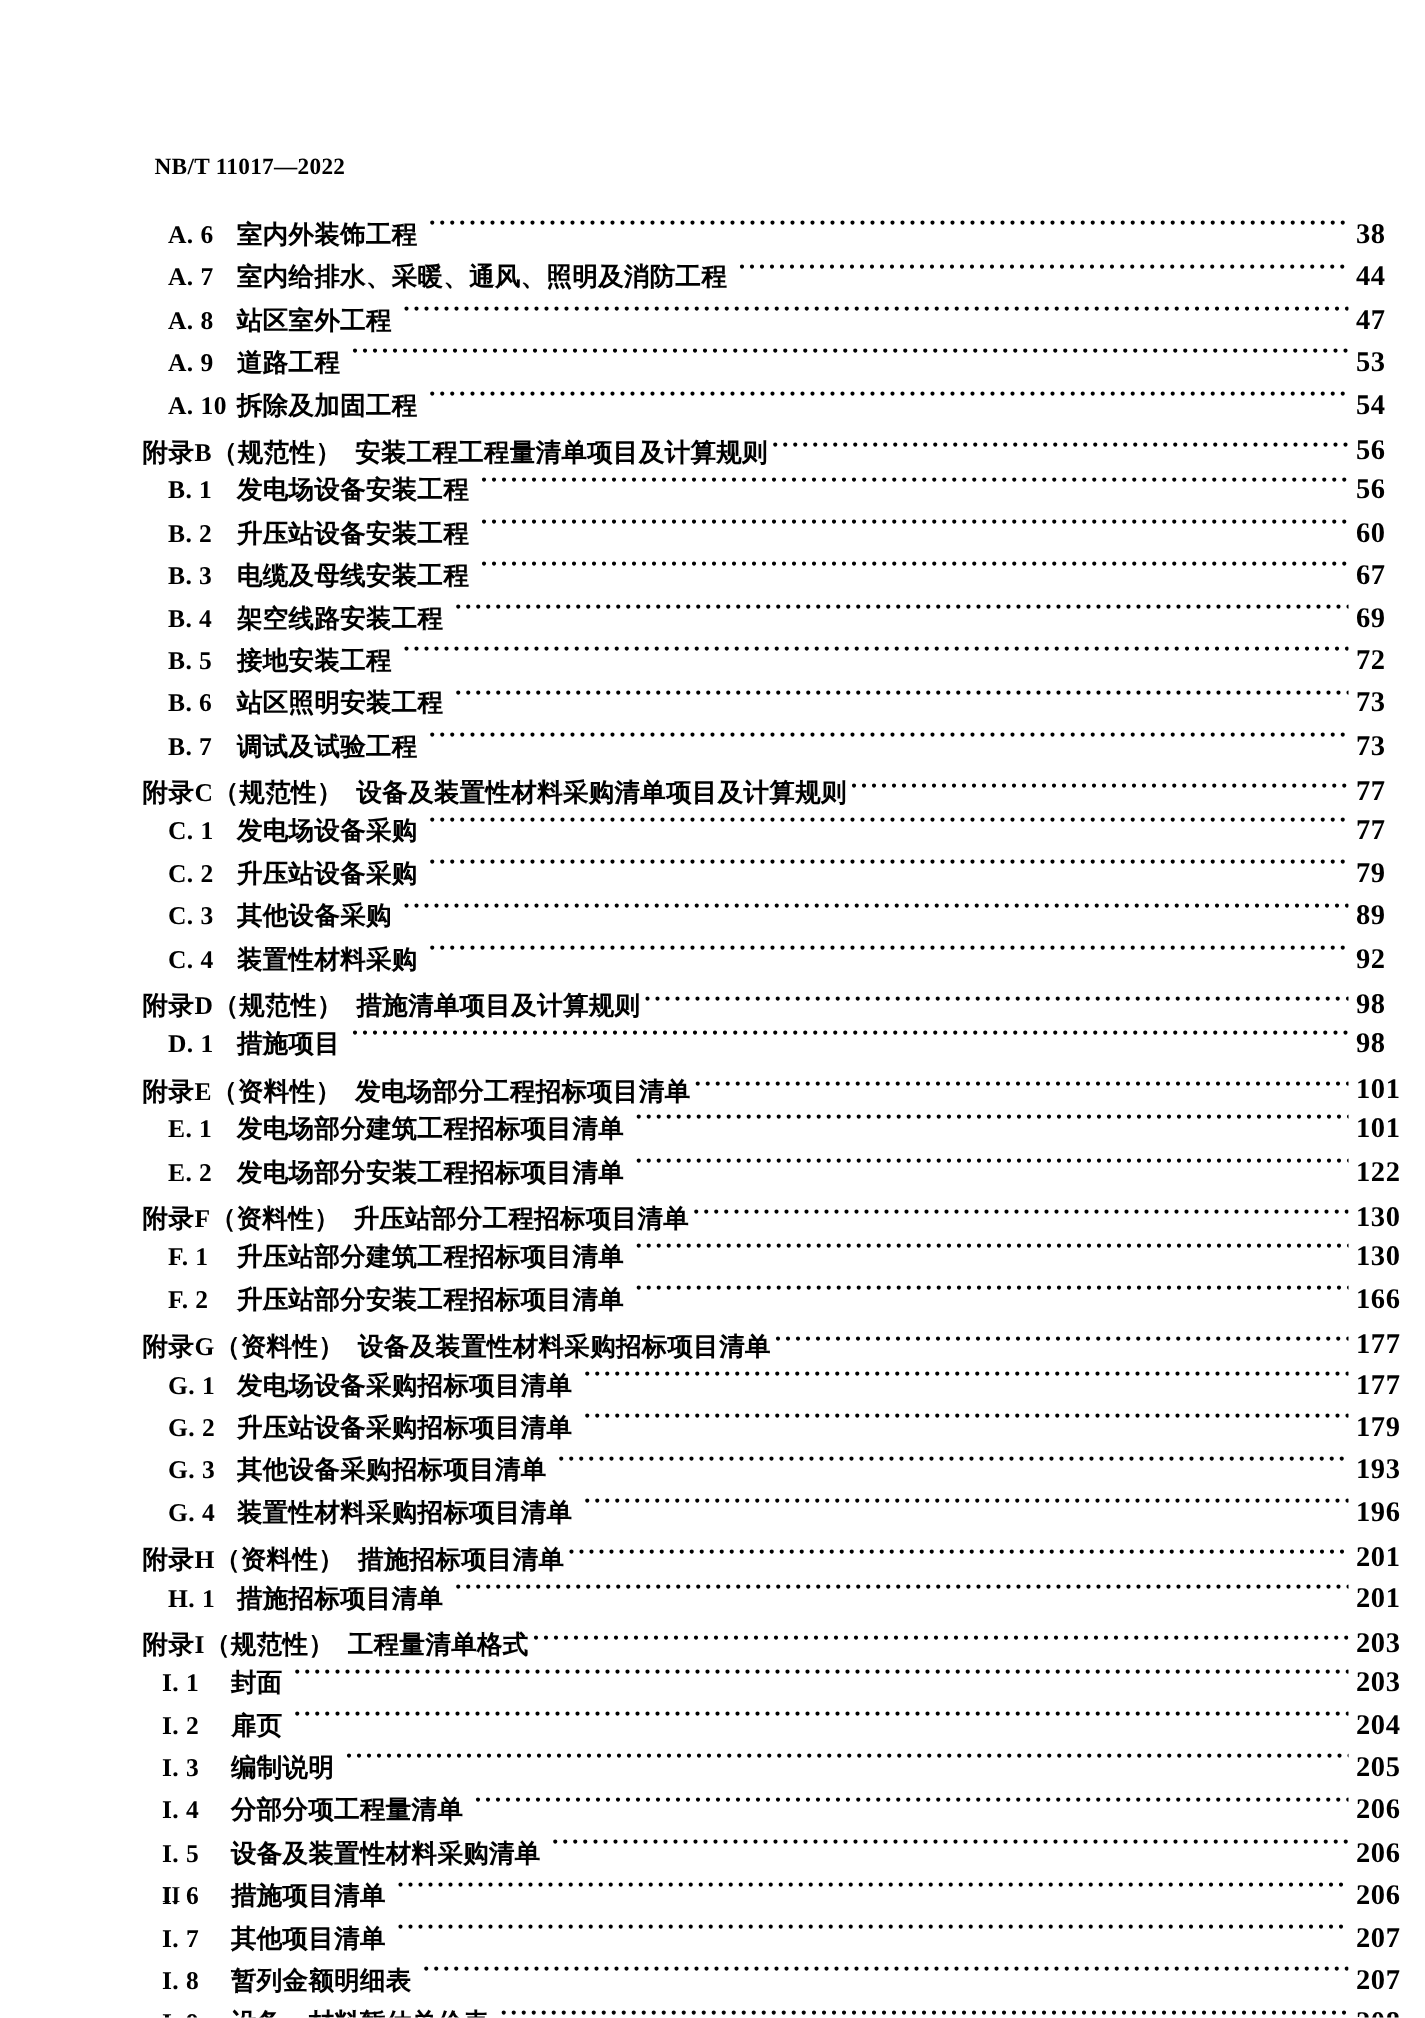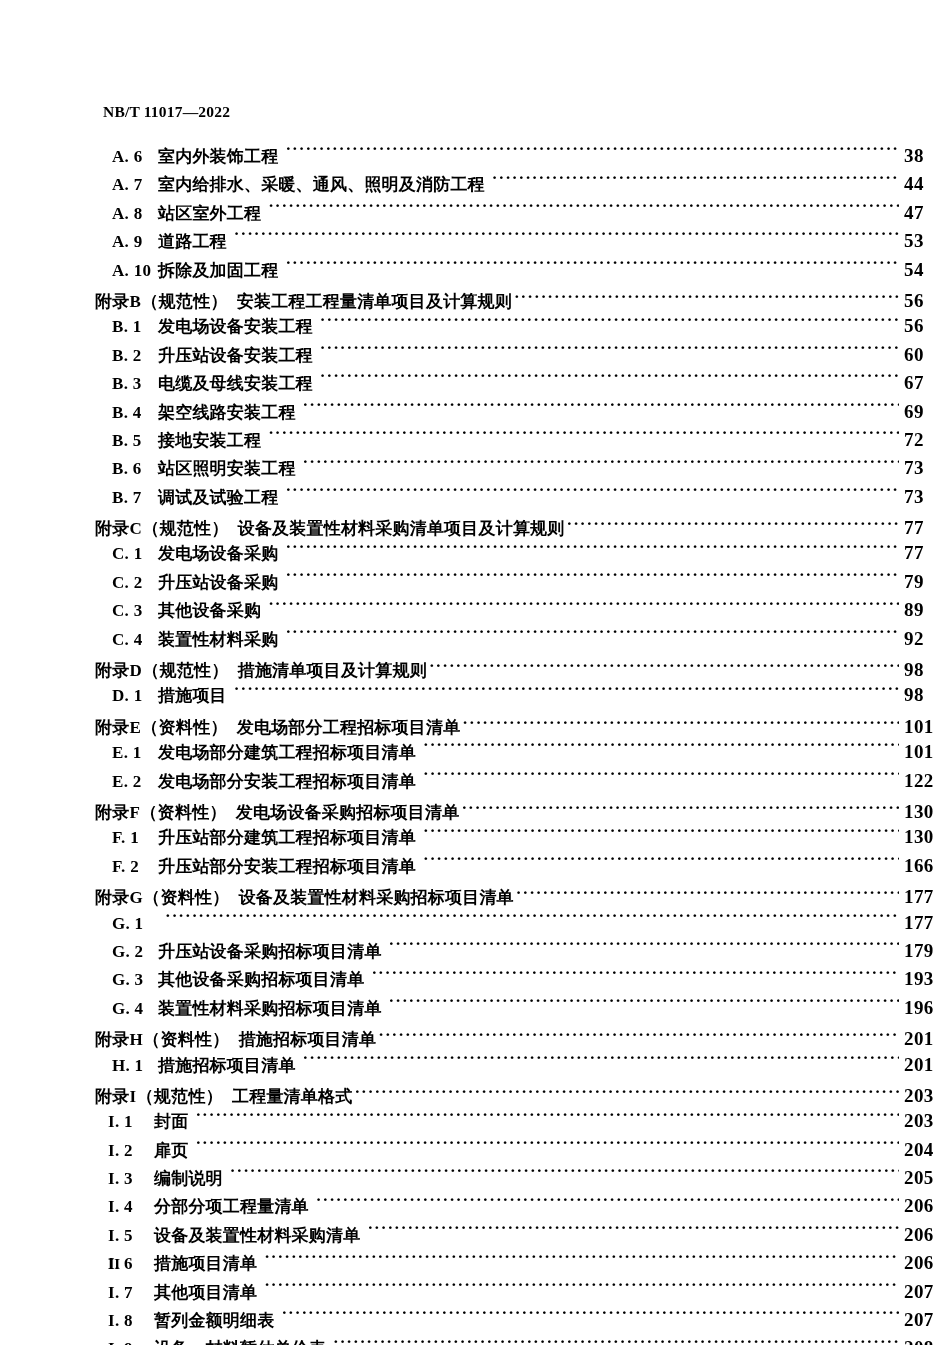--- a/index.html
+++ b/index.html
@@ -268,21 +268,21 @@
         <span class="pageno">101</span>
       </div>
       <div class="toc-row lvl-sub">
         <span class="num">E. 2</span>
         <span class="title">发电场部分安装工程招标项目清单</span>
         <span class="leader"></span>
         <span class="pageno">122</span>
       </div>
       <div class="toc-row lvl-app">
         <span class="num">附录F（资料性）</span>
-        <span class="title">发电场设备采购招标项目清单</span>
+        <span class="title">升压站部分工程招标项目清单</span>
         <span class="leader"></span>
         <span class="pageno">130</span>
       </div>
       <div class="toc-row lvl-sub">
         <span class="num">F. 1</span>
         <span class="title">升压站部分建筑工程招标项目清单</span>
         <span class="leader"></span>
         <span class="pageno">130</span>
       </div>
       <div class="toc-row lvl-sub">
@@ -292,20 +292,21 @@
         <span class="pageno">166</span>
       </div>
       <div class="toc-row lvl-app">
         <span class="num">附录G（资料性）</span>
         <span class="title">设备及装置性材料采购招标项目清单</span>
         <span class="leader"></span>
         <span class="pageno">177</span>
       </div>
       <div class="toc-row lvl-sub">
         <span class="num">G. 1</span>
+        <span class="title">发电场设备采购招标项目清单</span>
         <span class="leader"></span>
         <span class="pageno">177</span>
       </div>
       <div class="toc-row lvl-sub">
         <span class="num">G. 2</span>
         <span class="title">升压站设备采购招标项目清单</span>
         <span class="leader"></span>
         <span class="pageno">179</span>
       </div>
       <div class="toc-row lvl-sub">

